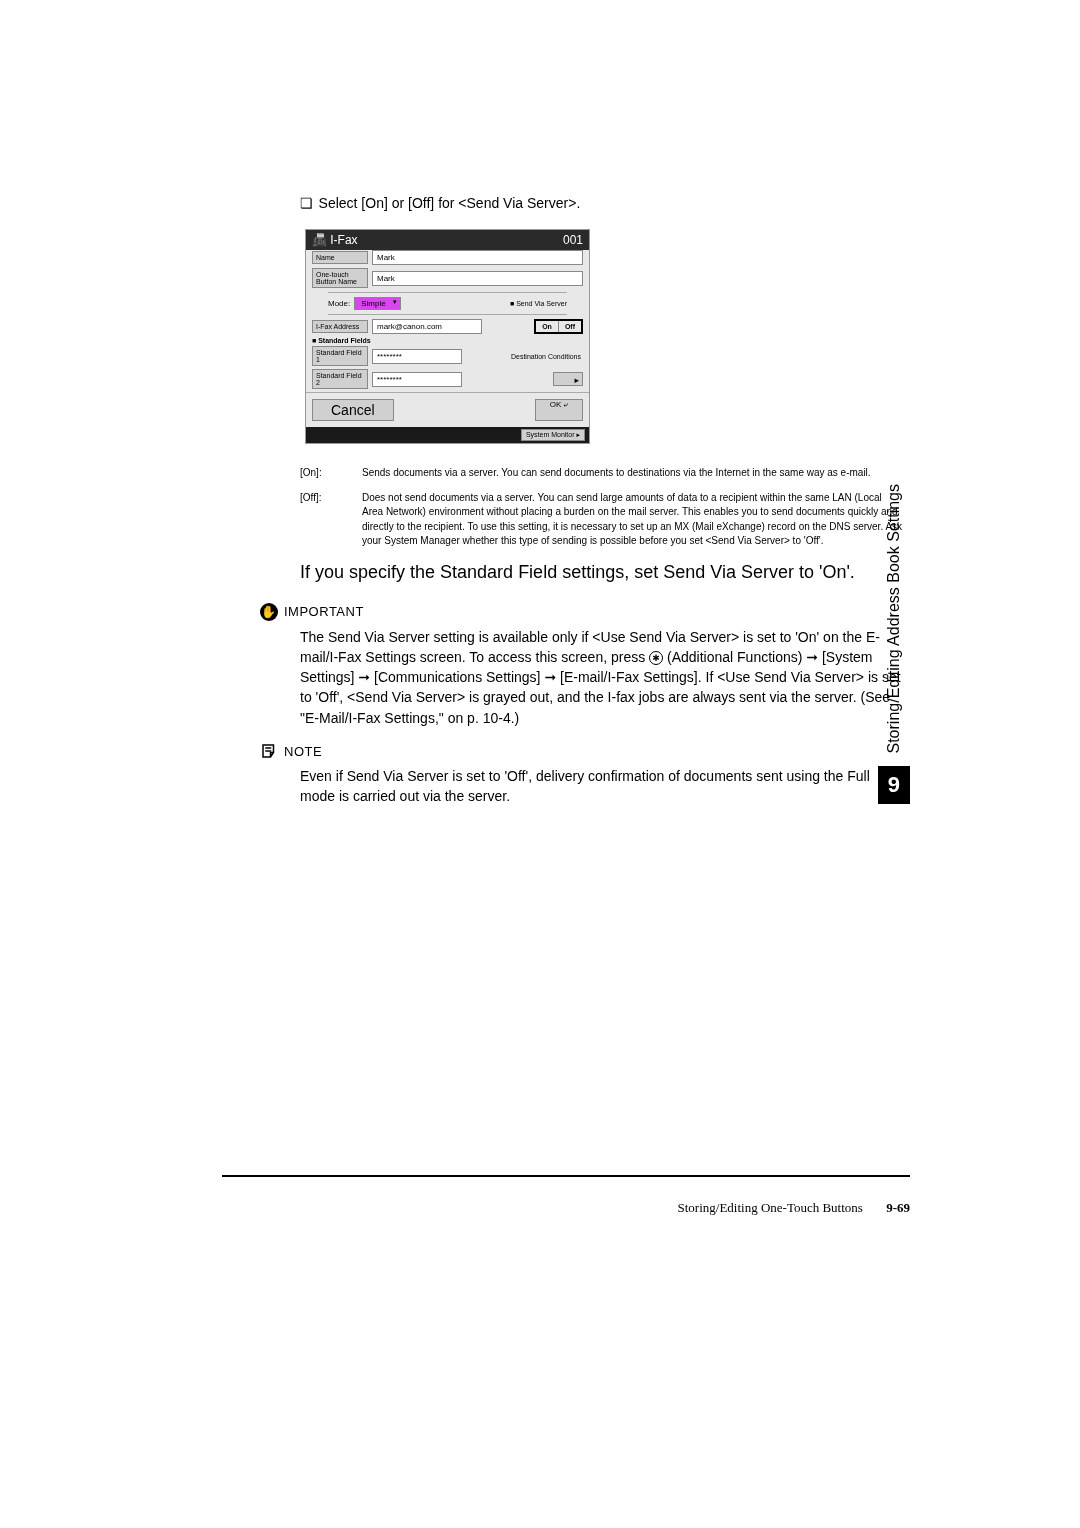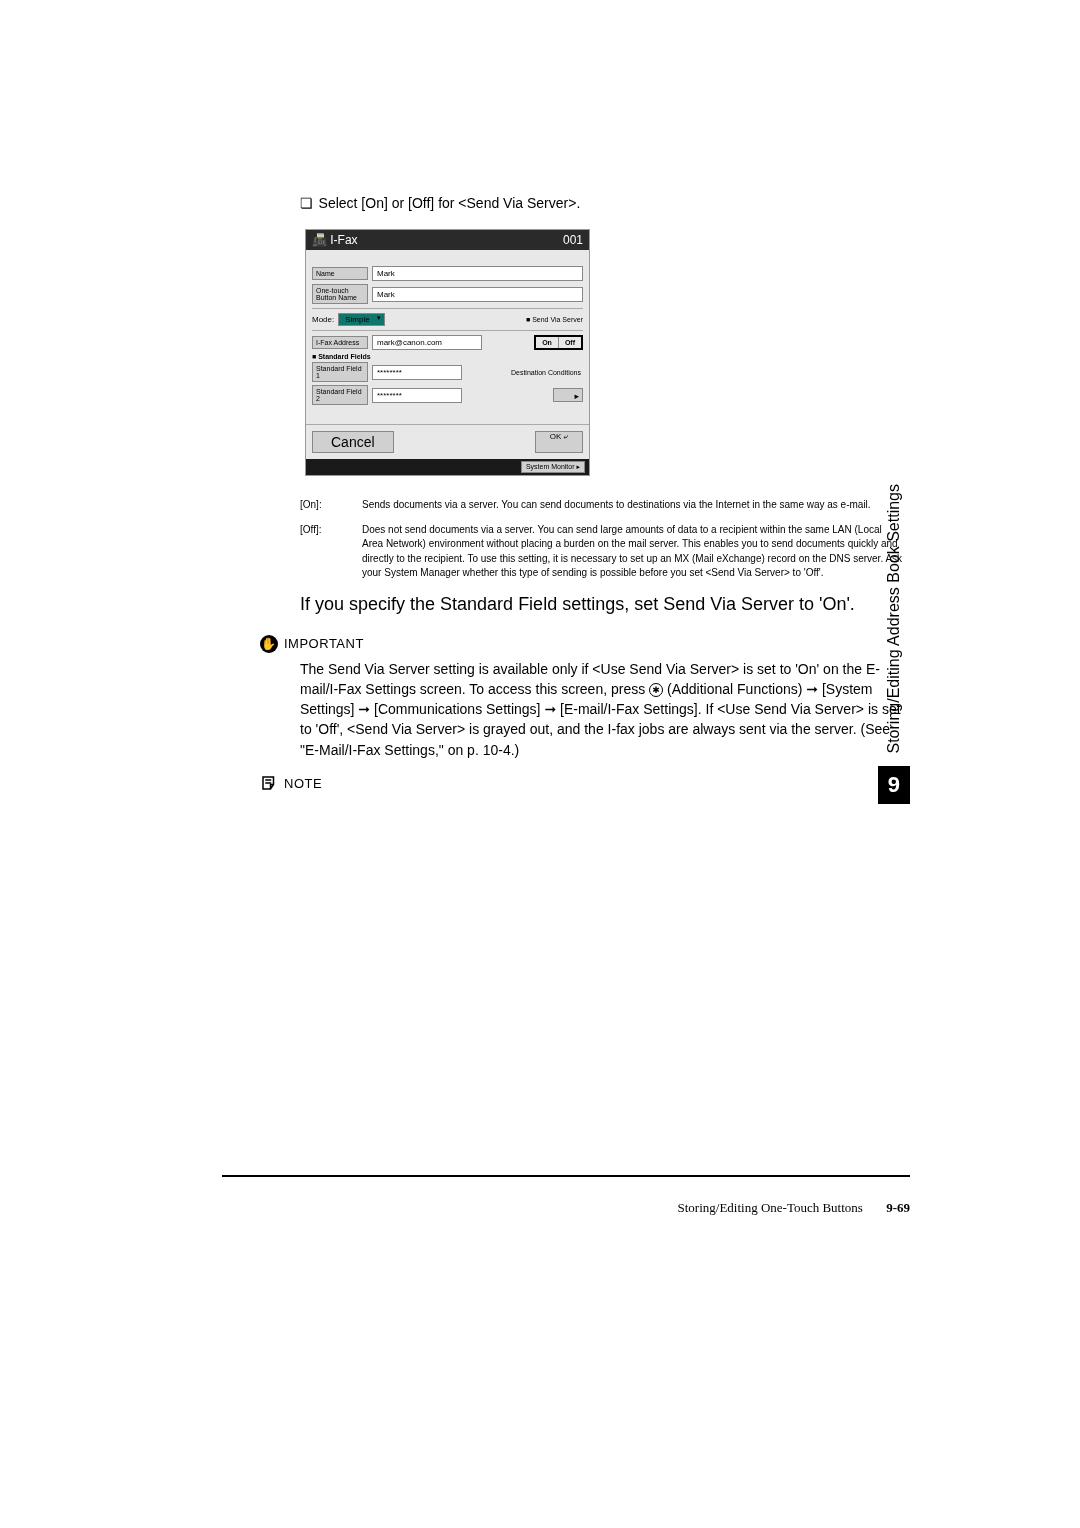--- a/index.html
+++ b/index.html
@@ -32,21 +32,21 @@
       border: 1px solid #999;
     }
     .ui-header {
       background: #2a2a2a;
       color: #fff;
       padding: 3px 6px;
       display: flex;
       justify-content: space-between;
       font-size: 12px;
     }
-    .ui-body { padding: 16px 6px; }
+    .ui-body { padding: 0 6px; }
     .ui-row {
       display: flex;
       align-items: center;
       margin-bottom: 3px;
       gap: 4px;
     }
     .ui-label-btn {
       background: #d0d0d0;
       border: 1px solid #888;
       padding: 2px 3px;
@@ -62,25 +62,25 @@
       flex: 1;
       font-size: 8px;
     }
     .ui-mode-row {
       display: flex;
       align-items: center;
       justify-content: space-between;
       border-top: 1px solid #aaa;
       border-bottom: 1px solid #aaa;
       padding: 4px 0;
-      margin: 4px 0;
+      margin: 4px 16px;
     }
     .ui-mode-left { display: flex; align-items: center; gap: 4px; }
     .ui-dropdown {
-      background: #0f766e;
+      background: #d946ef;
       border: 1px solid #888;
       padding: 1px 14px 1px 6px;
       position: relative;
       font-size: 8px;
     }
     .ui-dropdown::after {
       content: "▼";
       position: absolute;
       right: 2px;
       font-size: 6px;
@@ -333,20 +333,21 @@
   <div class="callout">
     <div class="callout-head">
       <span class="callout-icon note">
         <svg viewBox="0 0 24 24" fill="none" stroke="#000" stroke-width="2">
             <path d="M4 4 L18 4 L18 14 L14 20 L4 20 Z M14 20 L14 14 L18 14"></path>
             <path d="M7 8 L15 8 M7 12 L15 12"></path>
           </svg>
       </span>
       <span class="callout-title">NOTE</span>
     </div>
+    <p class="callout-body">Even if Send Via Server is set to 'Off', delivery confirmation of documents sent using the Full mode is carried out via the server.</p>
   </div>
 </div>
 
 <div class="side-tab">
   <div class="side-text">Storing/Editing Address Book Settings</div>
   <div class="side-num">9</div>
 </div>
 
 <div class="foot-rule"></div>
 <div class="foot-line">

